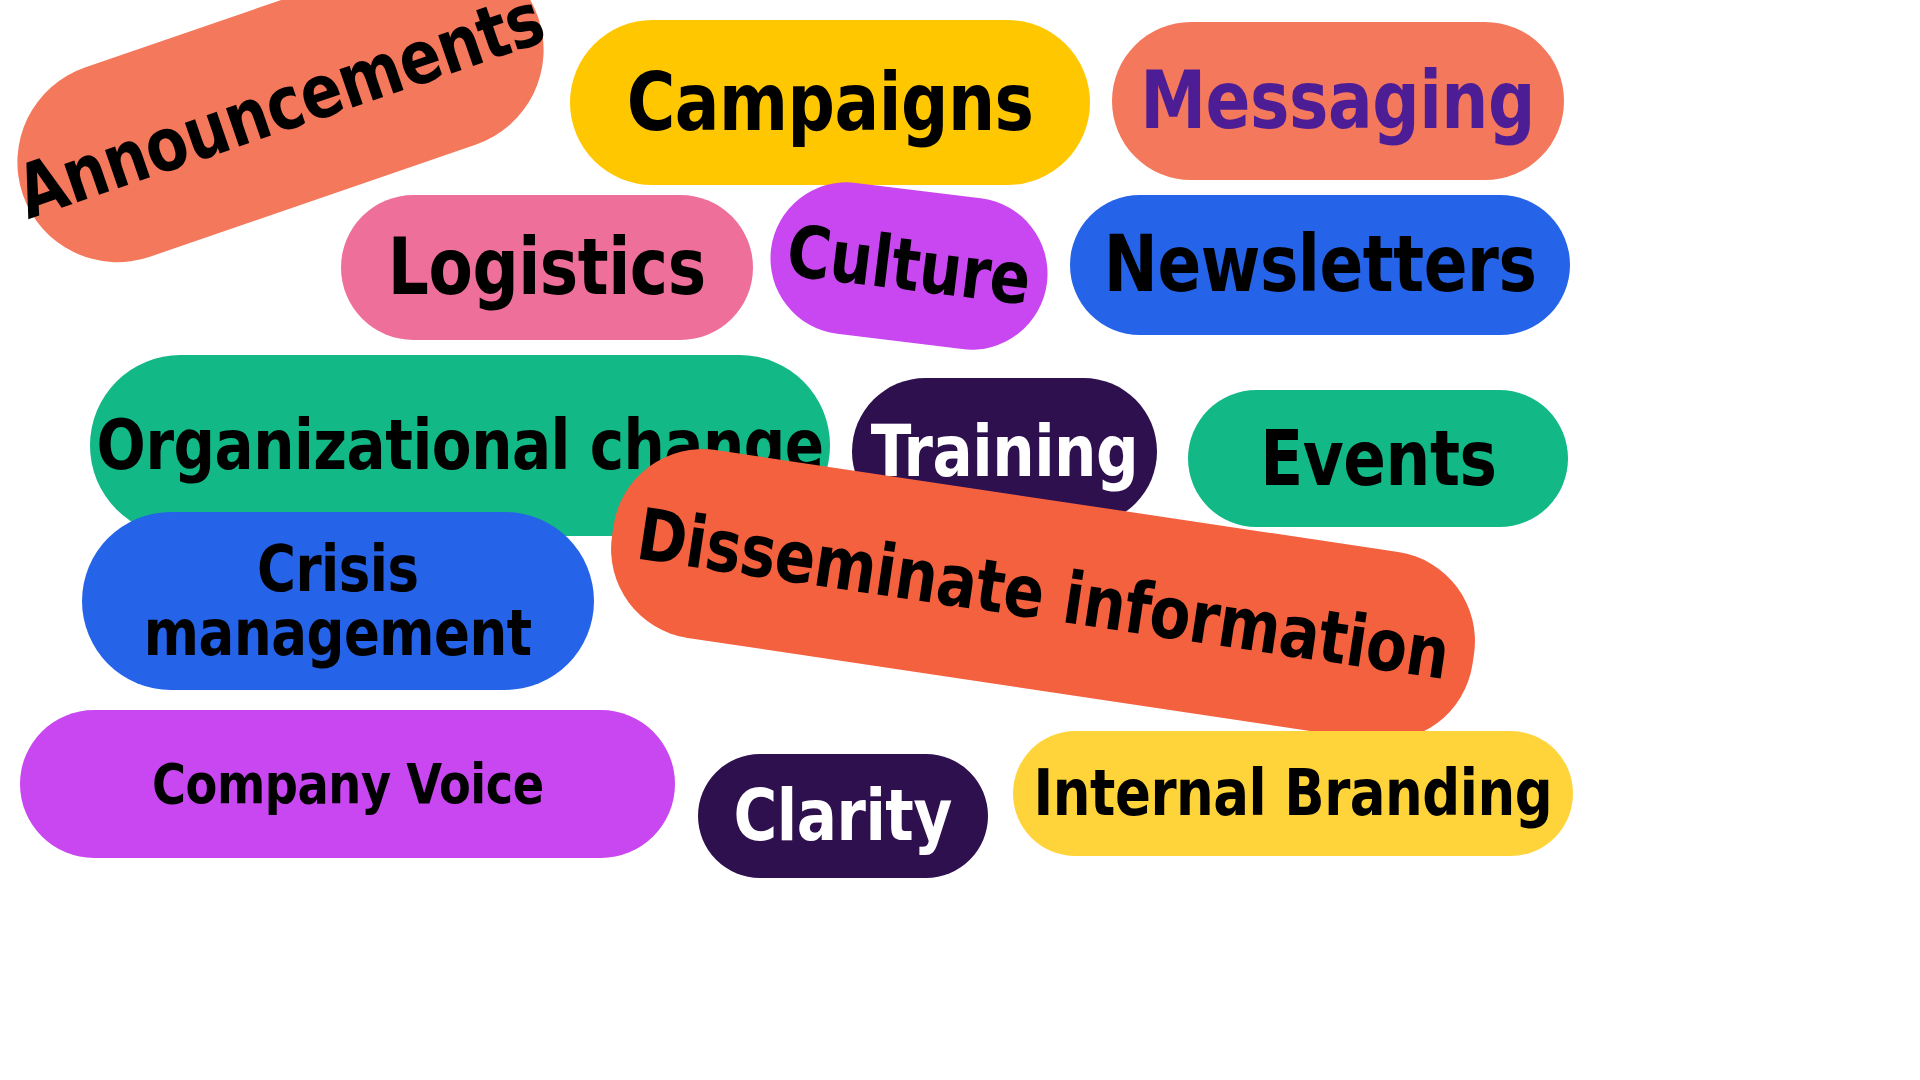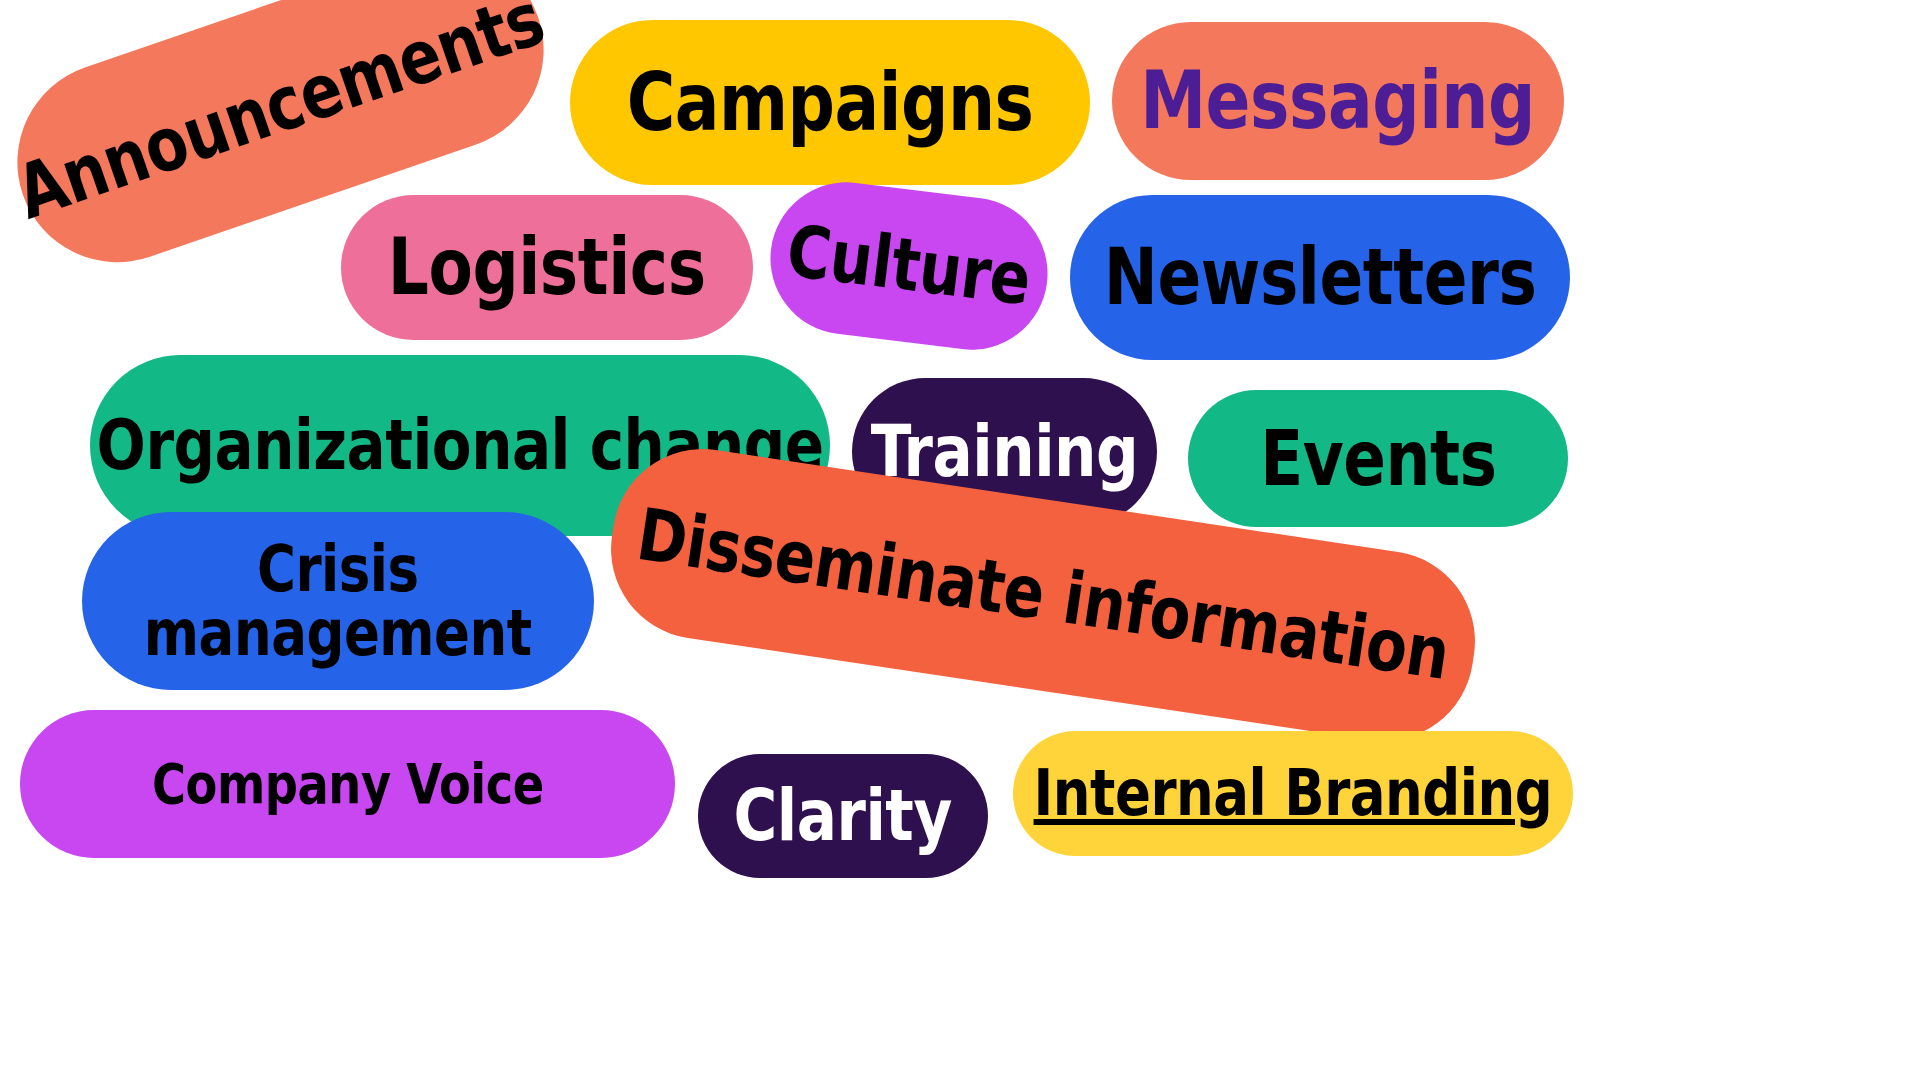--- a/index.html
+++ b/index.html
@@ -74,21 +74,21 @@
     font-size: 78px;
   }
   #pill-culture {
     left: 770px; top: 190px;
     width: 278px; height: 152px;
     transform: rotate(7deg);
     font-size: 72px;
   }
   #pill-newsletters {
     left: 1070px; top: 195px;
-    width: 500px; height: 165px;
+    width: 500px; height: 140px;
     font-size: 78px;
   }
 
   
   #pill-orgchange {
     left: 90px; top: 355px;
     width: 740px; height: 181px;
     font-size: 70px;
   }
   #pill-training {
@@ -189,17 +189,17 @@
   </div>
 
   <div class="pill" id="pill-company-voice" style="background-color: rgb(201, 71, 240); color: rgb(0, 0, 0);">
     <span class="label">Company Voice</span>
   </div>
 
   <div class="pill" id="pill-clarity" style="background-color: rgb(46, 16, 78); color: rgb(255, 255, 255);">
     <span class="label">Clarity</span>
   </div>
 
-  <div class="pill" id="pill-internal-branding" style="background-color: rgb(255, 212, 59); color: rgb(0, 0, 0); text-decoration: underline;">
+  <div class="pill" id="pill-internal-branding" style="background-color: rgb(255, 212, 59); color: rgb(0, 0, 0);">
     <span class="label">Internal Branding</span>
   </div>
 
 </div>
 
 </body></html>

